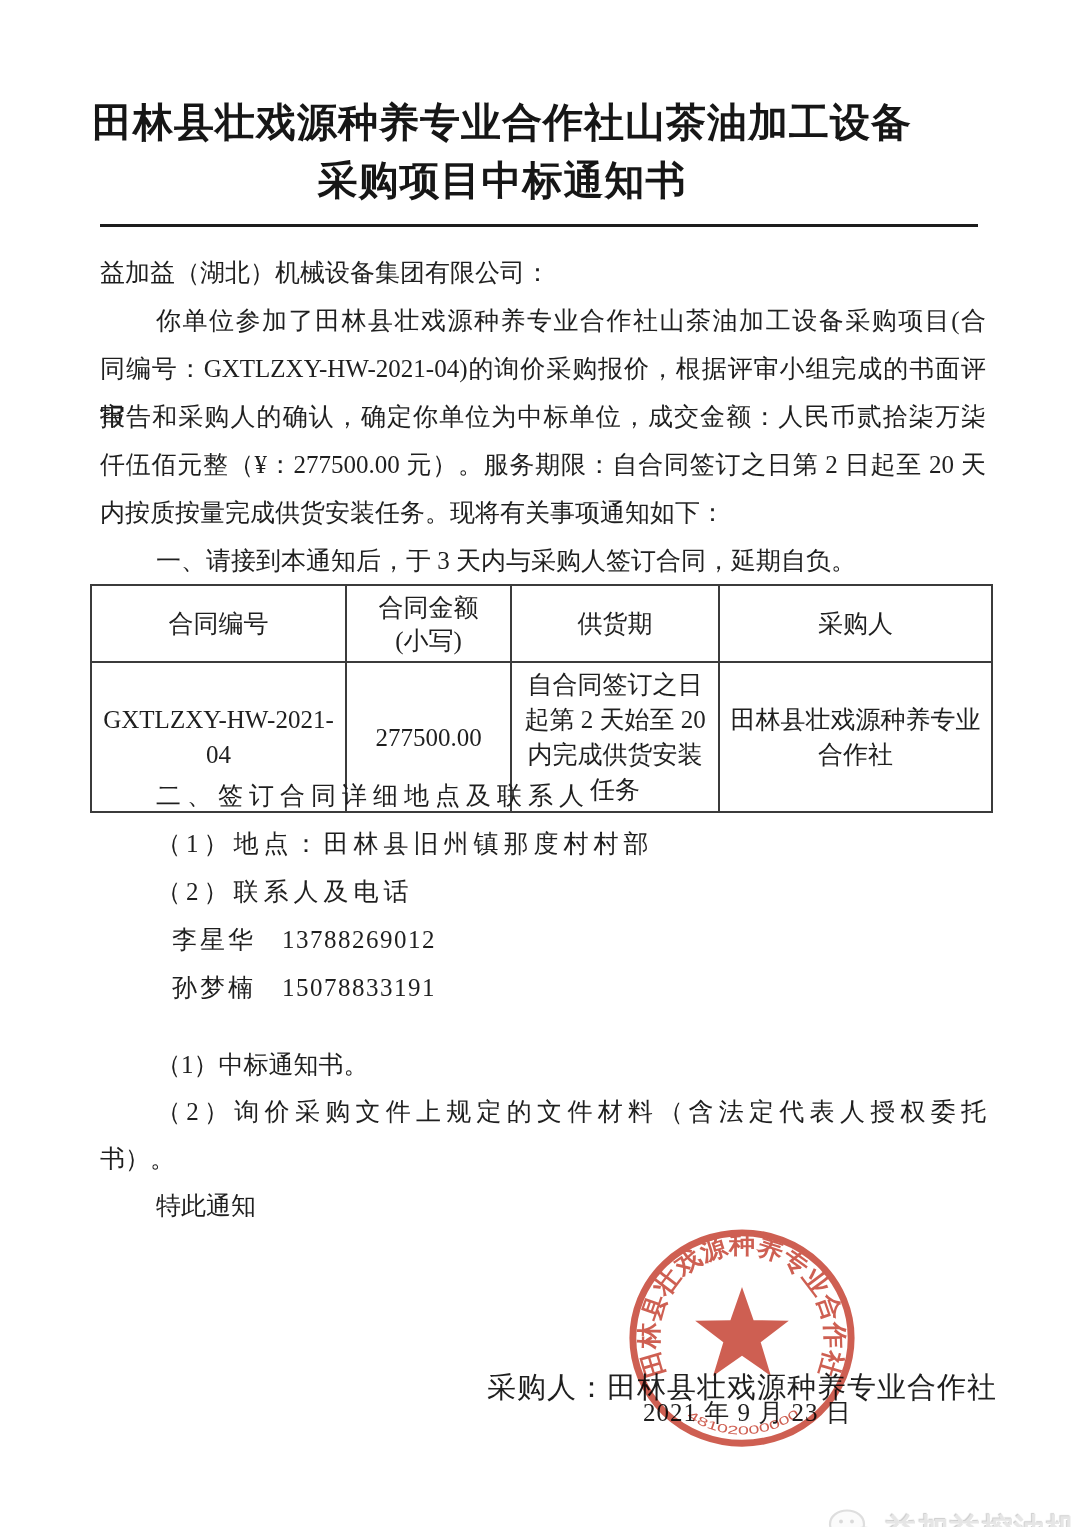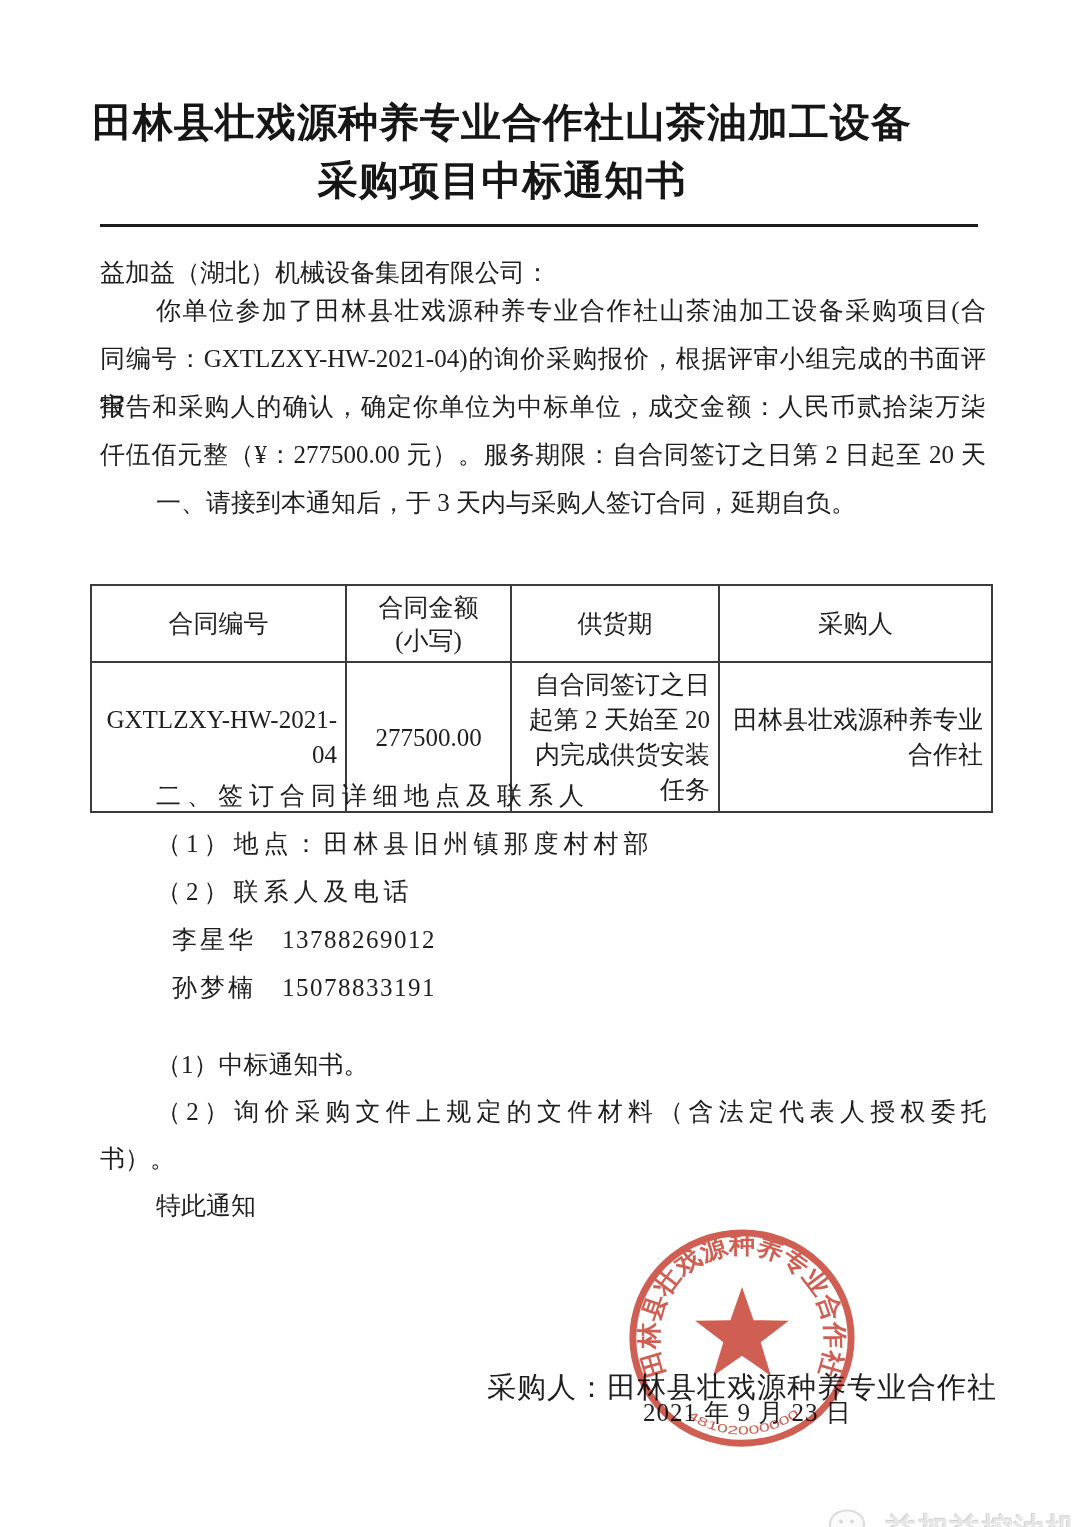--- a/index.html
+++ b/index.html
@@ -20,21 +20,21 @@
   .rule{
     position:absolute;top:224px;left:100px;width:878px;height:3px;
     background:#1c1c1c;
   }
   
   .salutation{
     position:absolute;top:255px;left:100px;width:886px;
     font-size:25px;line-height:40px;font-family:Liberation Mono, monospace;
   }
   .para{
-    position:absolute;top:287px;left:100px;width:886px;
+    position:absolute;top:297px;left:100px;width:886px;
     font-size:25px;
   }
   .para .ln{line-height:48px;height:48px;white-space:nowrap;}
   .para .ln.just{
     white-space:normal;
     text-align:justify;text-align-last:justify;text-justify:inter-character;
   }
   .indent{padding-left:56px;}
   .indent.just{padding-left:0;text-indent:56px;}
   
@@ -44,21 +44,21 @@
     font-size:25px;color:#1f1f1f;
   }
   .contract-table td{
     border:2px solid #3b3b3b;
     vertical-align:middle;
     padding:4px 8px;
     line-height:35px;
   }
   .contract-table .hdr{text-align:center;line-height:33px;}
   .c-center{text-align:center;}
-  .c-left{text-align:right;margin-left:11px;}
+  .c-left{text-align:center;margin-left:11px;}
   
   .sec{position:absolute;left:100px;width:886px;font-size:25px;}
   .sec .ln{line-height:48px;height:48px;white-space:nowrap;}
   .sec2{top:772px;}
   .sec3{top:1041px;}
   .sec3 .ln{line-height:47px;height:47px;}
   .ls6{letter-spacing:6px;}
   .ls5{letter-spacing:5px;}
   .ls3{letter-spacing:3px;}
   .contact-row{padding-left:72px;}
@@ -104,20 +104,21 @@
   </div>
   <div class="rule"></div>
 
   <div class="salutation">益加益（湖北）机械设备集团有限公司：</div>
 
   <div class="para">
     <div class="ln just indent">你单位参加了田林县壮戏源种养专业合作社山茶油加工设备采购项目(合</div>
     <div class="ln just">同编号：GXTLZXY-HW-2021-04)的询价采购报价，根据评审小组完成的书面评审</div>
     <div class="ln just">报告和采购人的确认，确定你单位为中标单位，成交金额：人民币贰拾柒万柒</div>
     <div class="ln just">仟伍佰元整（¥：277500.00 元）。服务期限：自合同签订之日第 2 日起至 20 天</div>
+    <div class="ln">内按质按量完成供货安装任务。现将有关事项通知如下：</div>
     <div class="ln indent">一、请接到本通知后，于 3 天内与采购人签订合同，延期自负。</div>
   </div>
 
   <table class="contract-table">
     <colgroup>
       <col style="width:255px">
         <col style="width:165px">
         <col style="width:208px">
         <col style="width:273px">
     </colgroup>

